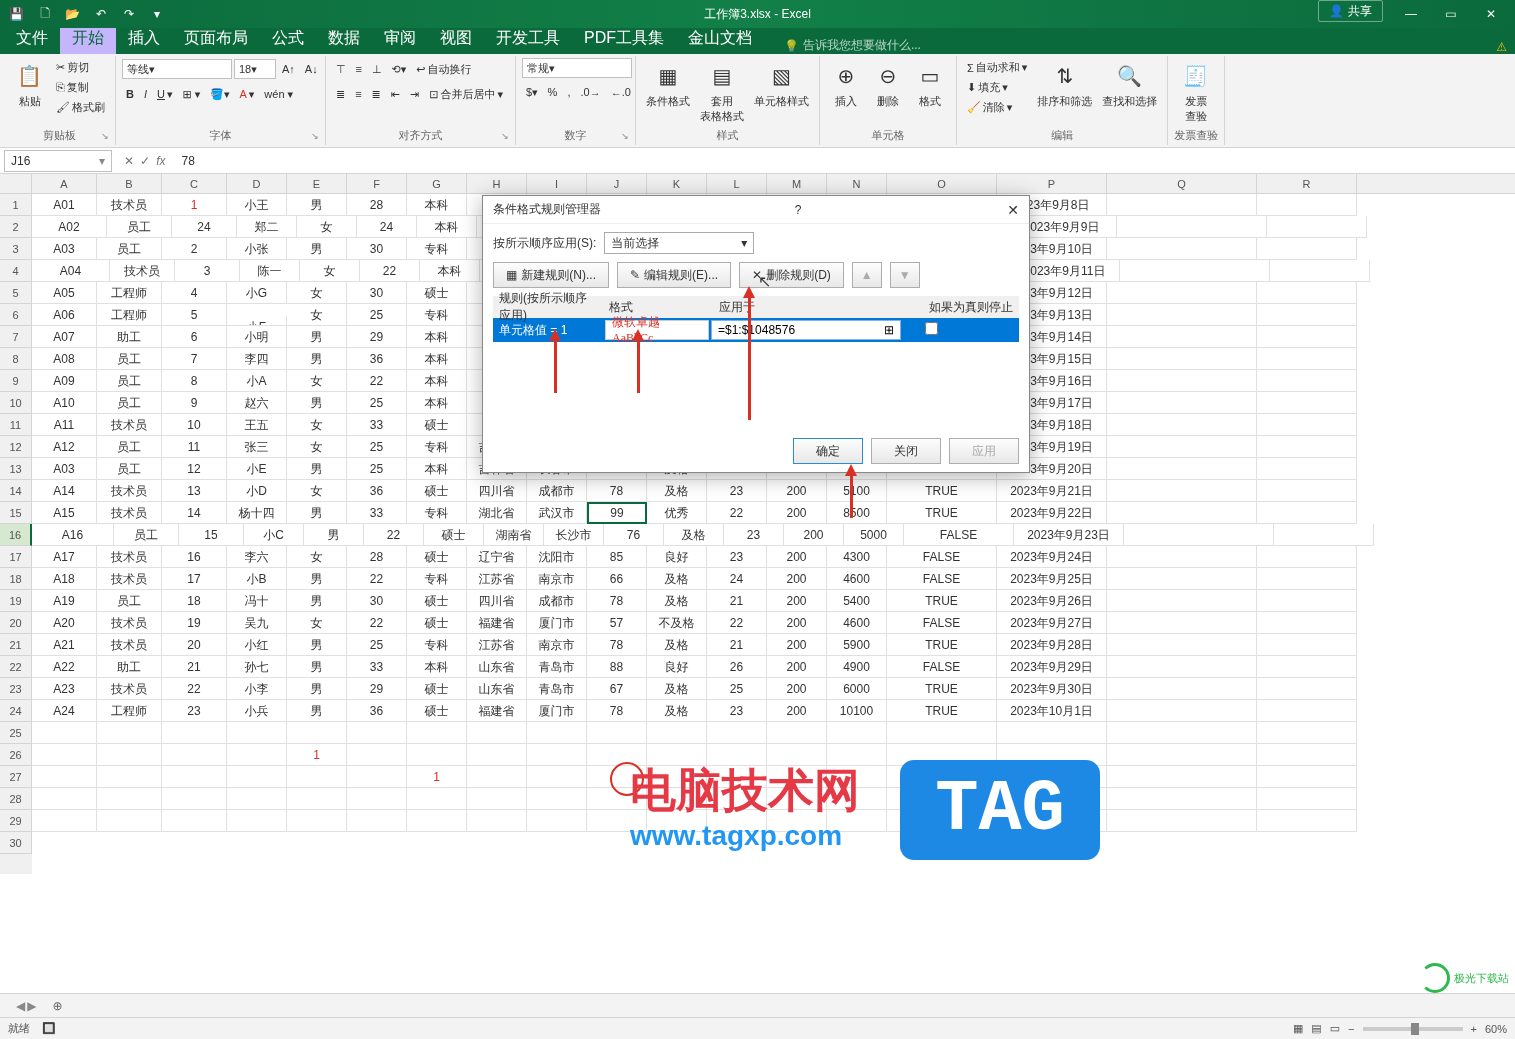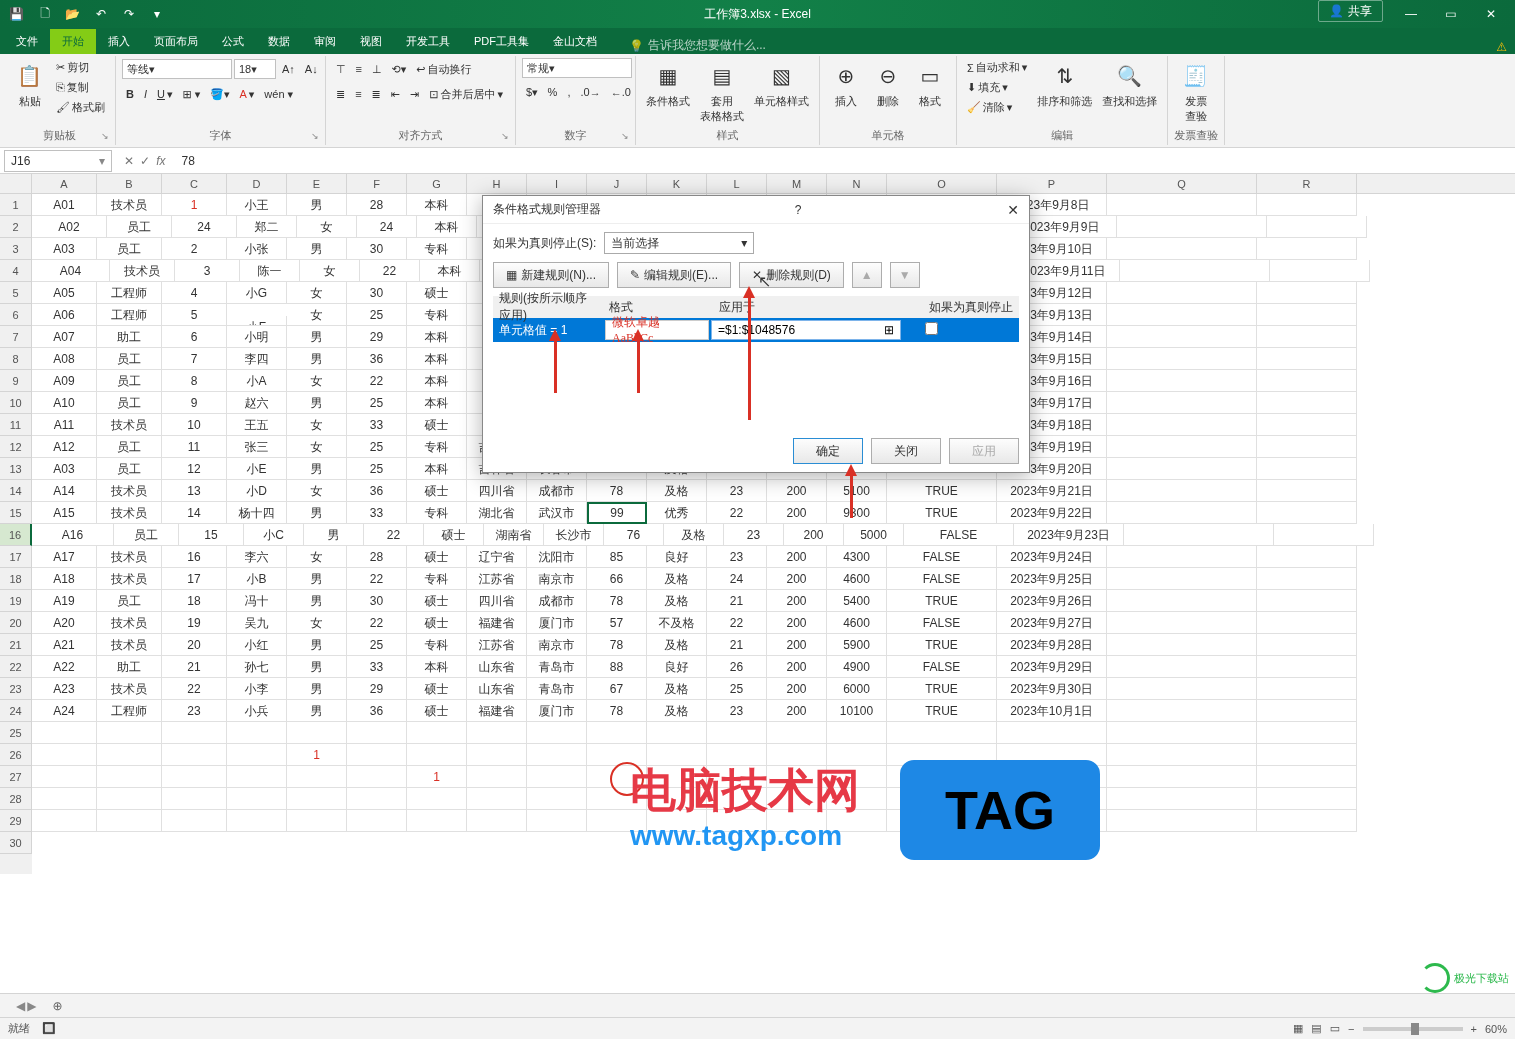--- a/index.html
+++ b/index.html
@@ -7,23 +7,23 @@
 
 .titlebar{height:28px;background:linear-gradient(to right,#0b6a3c,#128048,#0b6a3c);display:flex;align-items:center;color:#fff;padding:0 4px;position:relative}
 .qat{display:flex;gap:2px;align-items:center}
 .qat-btn{width:26px;height:24px;display:flex;align-items:center;justify-content:center;color:#fff;cursor:pointer}
 .title-center{position:absolute;left:50%;transform:translateX(-50%);font-size:12px;color:#fff}
 .win-controls{margin-left:auto;display:flex}
 .win-btn{width:40px;height:28px;display:flex;align-items:center;justify-content:center;color:#fff;cursor:pointer}
 .share-btn{display:flex;align-items:center;gap:4px;padding:0 10px;height:22px;border:1px solid rgba(255,255,255,.4);border-radius:2px;margin-right:8px;cursor:pointer}
 
 .ribbon-tabs{height:26px;background:#0b6a3c;display:flex;align-items:flex-end;padding-left:4px;color:#fff}
-.ribbon-tab{padding:5px 12px;font-size:11px;cursor:pointer;color:#fff}
+.ribbon-tab{padding:5px 12px;font-size:16px;cursor:pointer;color:#fff}
 .ribbon-tab.file{background:#0b6a3c;color:#fff}
-.ribbon-tab.active{background:#84cc16;color:#0b6a3c}
+.ribbon-tab.active{background:#c4b5fd;color:#0b6a3c}
 .tell-me{margin-left:20px;color:rgba(255,255,255,.7);font-size:12px;display:flex;align-items:center;gap:4px}
 .tab-warn{margin-left:auto;color:#ffc107;padding:0 8px}
 
 .ribbon{height:94px;background:#f3f3f3;border-bottom:1px solid #d4d4d4;display:flex;padding:2px 4px}
 .rg{border-right:1px solid #d4d4d4;padding:2px 6px;display:flex;flex-direction:column;justify-content:space-between;align-items:center;position:relative}
 .rg-body{display:flex;gap:2px;align-items:flex-start;height:70px}
 .rg-label{font-size:11px;color:#666;text-align:center;padding-top:2px}
 .rg-dialog{position:absolute;right:2px;bottom:2px;width:12px;height:12px;font-size:9px;color:#888;cursor:pointer}
 .big-btn{display:flex;flex-direction:column;align-items:center;gap:2px;padding:2px 4px;cursor:pointer;font-size:11px}
 .big-btn .ico{width:32px;height:32px;display:flex;align-items:center;justify-content:center;font-size:20px}
@@ -83,21 +83,21 @@
 .dlg-foot .dlg-btn{width:70px;justify-content:center}
 .dlg-foot .dlg-btn.primary{border:1px solid #2a8dd4}
 .dlg-foot .dlg-btn.disabled{color:#aaa}
 
 .arrow{position:absolute;z-index:150;pointer-events:none}
 .arrow-v{width:3px;background:#d93025}
 .arrow-v::before{content:"";position:absolute;top:-10px;left:-5px;border:6px solid transparent;border-bottom:12px solid #d93025}
 .watermark{position:absolute;z-index:200;pointer-events:none}
 .wm1{left:630px;top:760px;font-size:46px;font-weight:bold;color:#e63946;font-family:"SimHei"}
 .wm2{left:630px;top:820px;font-size:28px;color:#2196f3;font-weight:bold}
-.tag-box{position:absolute;left:900px;top:760px;width:200px;height:100px;background:#1e88e5;border-radius:14px;display:flex;align-items:center;justify-content:center;color:#000000;font-size:54px;font-weight:bold;font-family:Liberation Sans, sans-serif}
+.tag-box{position:absolute;left:900px;top:760px;width:200px;height:100px;background:#1e88e5;border-radius:14px;display:flex;align-items:center;justify-content:center;color:#ffffff;font-size:72px;font-weight:bold;font-family:Liberation Mono, monospace}
 .stamp{position:absolute;left:610px;top:762px;width:34px;height:34px;border:2px solid #d93025;border-radius:50%}
 .dl-logo{position:absolute;right:6px;bottom:46px;font-size:11px;color:#2db94d;display:flex;align-items:center;gap:4px}
 .dl-logo .circ{width:30px;height:30px;border:3px solid #2db94d;border-radius:50%;border-left-color:transparent}
 .cursor-img{position:absolute;left:758px;top:272px;z-index:160;font-size:16px;pointer-events:none}
 </style>
 </head>
 <body>
 
 <div class="titlebar">
   <div class="qat">
@@ -635,21 +635,21 @@
         <div class="cell" style="width: 60px;">杨十四</div>
         <div class="cell" style="width: 60px;">男</div>
         <div class="cell" style="width: 60px;">33</div>
         <div class="cell" style="width: 60px;">专科</div>
         <div class="cell" style="width: 60px;">湖北省</div>
         <div class="cell" style="width: 60px;">武汉市</div>
         <div class="cell active" style="width: 60px;">99</div>
         <div class="cell" style="width: 60px;">优秀</div>
         <div class="cell" style="width: 60px;">22</div>
         <div class="cell" style="width: 60px;">200</div>
-        <div class="cell" style="width: 60px;">9300</div>
+        <div class="cell" style="width: 60px;">8500</div>
         <div class="cell" style="width: 110px;">TRUE</div>
         <div class="cell" style="width: 110px;">2023年9月22日</div>
         <div class="cell" style="width: 150px;"></div>
         <div class="cell" style="width: 100px;"></div>
       </div>
       <div class="row">
         <div class="cell" style="width: 82px;">A16</div>
         <div class="cell" style="width: 65px;">员工</div>
         <div class="cell" style="width: 65px;">15</div>
         <div class="cell" style="width: 60px;">小C</div>
@@ -932,21 +932,21 @@
 </div>
 
 <div class="dialog">
   <div class="dlg-title">
     <span>条件格式规则管理器</span>
     <span class="q">?</span>
     <span class="x">✕</span>
   </div>
   <div class="dlg-body">
     <div class="dlg-row">
-      <span>如果为真则停止(S):</span>
+      <span>按所示顺序应用(S):</span>
       <div class="dlg-combo">
           <span>当前选择</span>
           <span>▾</span>
         </div>
     </div>
     <div class="dlg-row">
       <div class="dlg-btn">▦ <span>新建规则(N)...</span></div>
       <div class="dlg-btn">✎ <span>编辑规则(E)...</span></div>
       <div class="dlg-btn">✕ <span>删除规则(D)</span></div>
       <div class="dlg-btn small" style="color:#aaa">▲</div>

